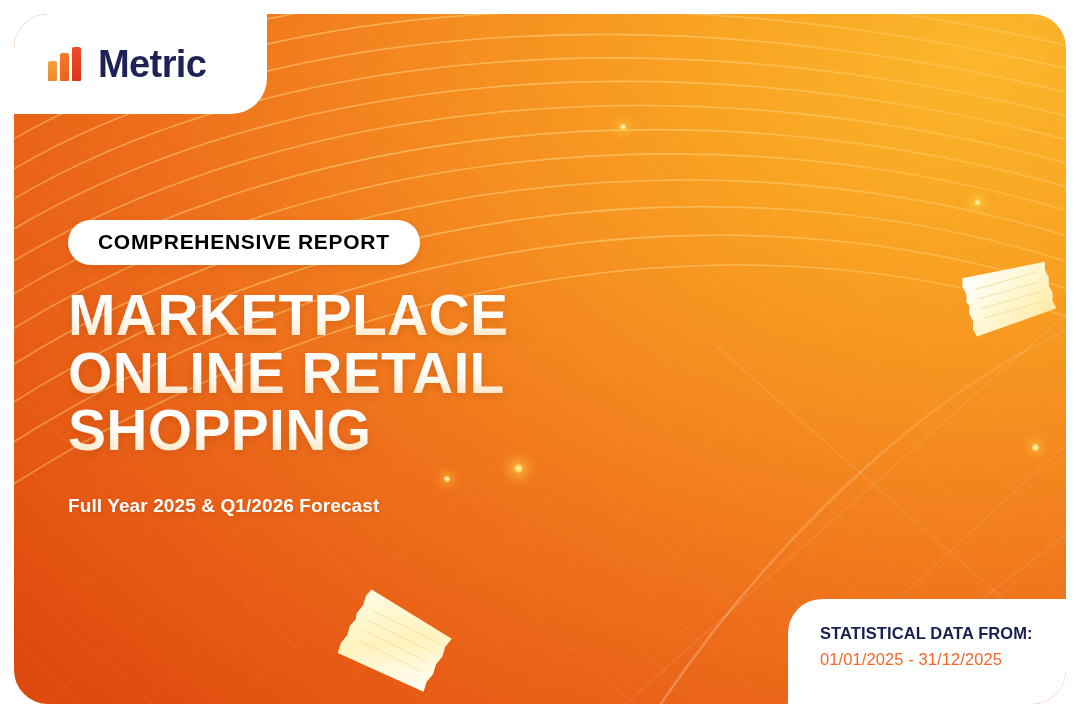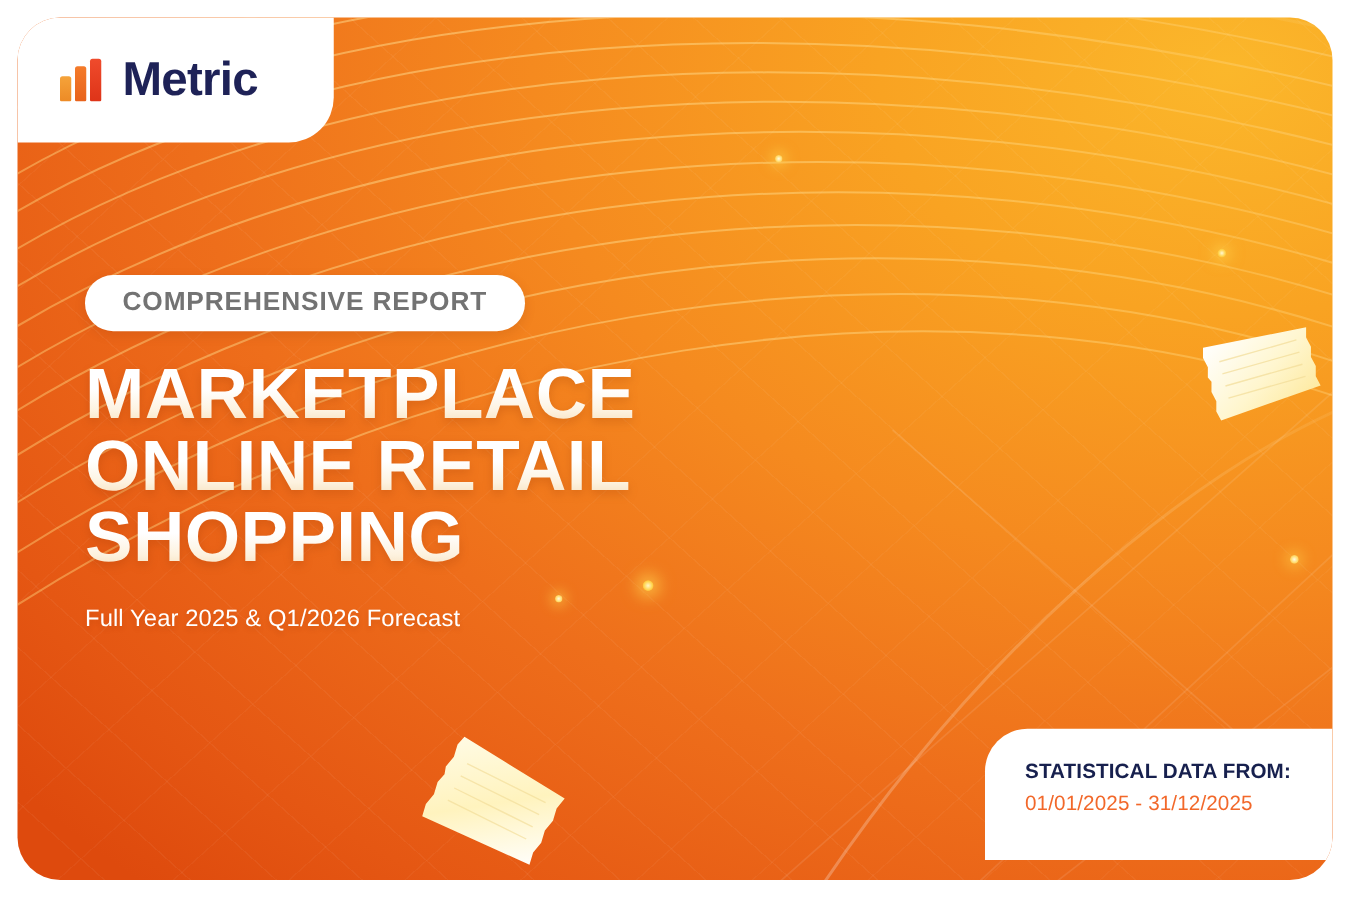--- a/index.html
+++ b/index.html
@@ -53,21 +53,21 @@
   .lb1{ height:20px; background:linear-gradient(180deg,#F5A33A,#ED8B26); }
   .lb2{ height:28px; background:linear-gradient(180deg,#F47B2A,#E8631C); }
   .lb3{ height:34px; background:linear-gradient(180deg,#EF4B2C,#DE3418); }
   .logo-word{
     font-size:38px; font-weight:700; letter-spacing:-.6px;
     color:#1E2257; line-height:1;
   }
 
   
   .stats-notch{
-    position:absolute; right:0; bottom:16px;
+    position:absolute; right:0; bottom:0;
     width:278px; height:105px;
     background:#ffffff;
     border-top-left-radius:34px;
     z-index:7;
     padding:24px 0 0 32px;
   }
   .stats-title{
     font-size:16.5px; font-weight:700; color:#17204E;
     letter-spacing:.1px; line-height:1.25;
   }
@@ -80,38 +80,38 @@
   .content{ position:absolute; left:54px; top:206px; z-index:6; width:520px; }
 
   .pill{
     display:inline-block;
     background:#ffffff;
     border-radius:999px;
     padding:11px 30px 12px;
     box-shadow:0 3px 9px rgba(120,40,0,.14);
   }
   .pill span{
-    font-size:21px; font-weight:700; color:#737373;
+    font-size:21px; font-weight:700; color:#000000;
     letter-spacing:.7px; line-height:1;
   }
 
   .headline{ margin-top:22px; }
   .headline .line{
     font-size:57px; font-weight:800; line-height:1.01;
     letter-spacing:.3px;
     background:linear-gradient(180deg,#FFFFFF 0%,#FFFFFF 42%,#FDF2DF 72%,#F4D9B0 100%);
     -webkit-background-clip:text; background-clip:text;
     color:transparent; -webkit-text-fill-color:transparent;
     filter:drop-shadow(0 3px 4px rgba(140,45,0,.22));
     white-space:nowrap;
   }
 
   .subtitle{
-    margin-top:25px;
-    font-size:19px; font-weight:400; color:#ffffff;
+    margin-top:35px;
+    font-size:19px; font-weight:700; color:#ffffff;
     letter-spacing:.1px;
     text-shadow:0 2px 4px rgba(140,45,0,.18);
   }
 
   
   .illo{ position:absolute; left:480px; top:70px; width:580px; height:580px; z-index:5; }
   .illo svg{ width:100%; height:100%; display:block; overflow:visible; }
 
   
   .receipt{ position:absolute; z-index:6; pointer-events:none; }

